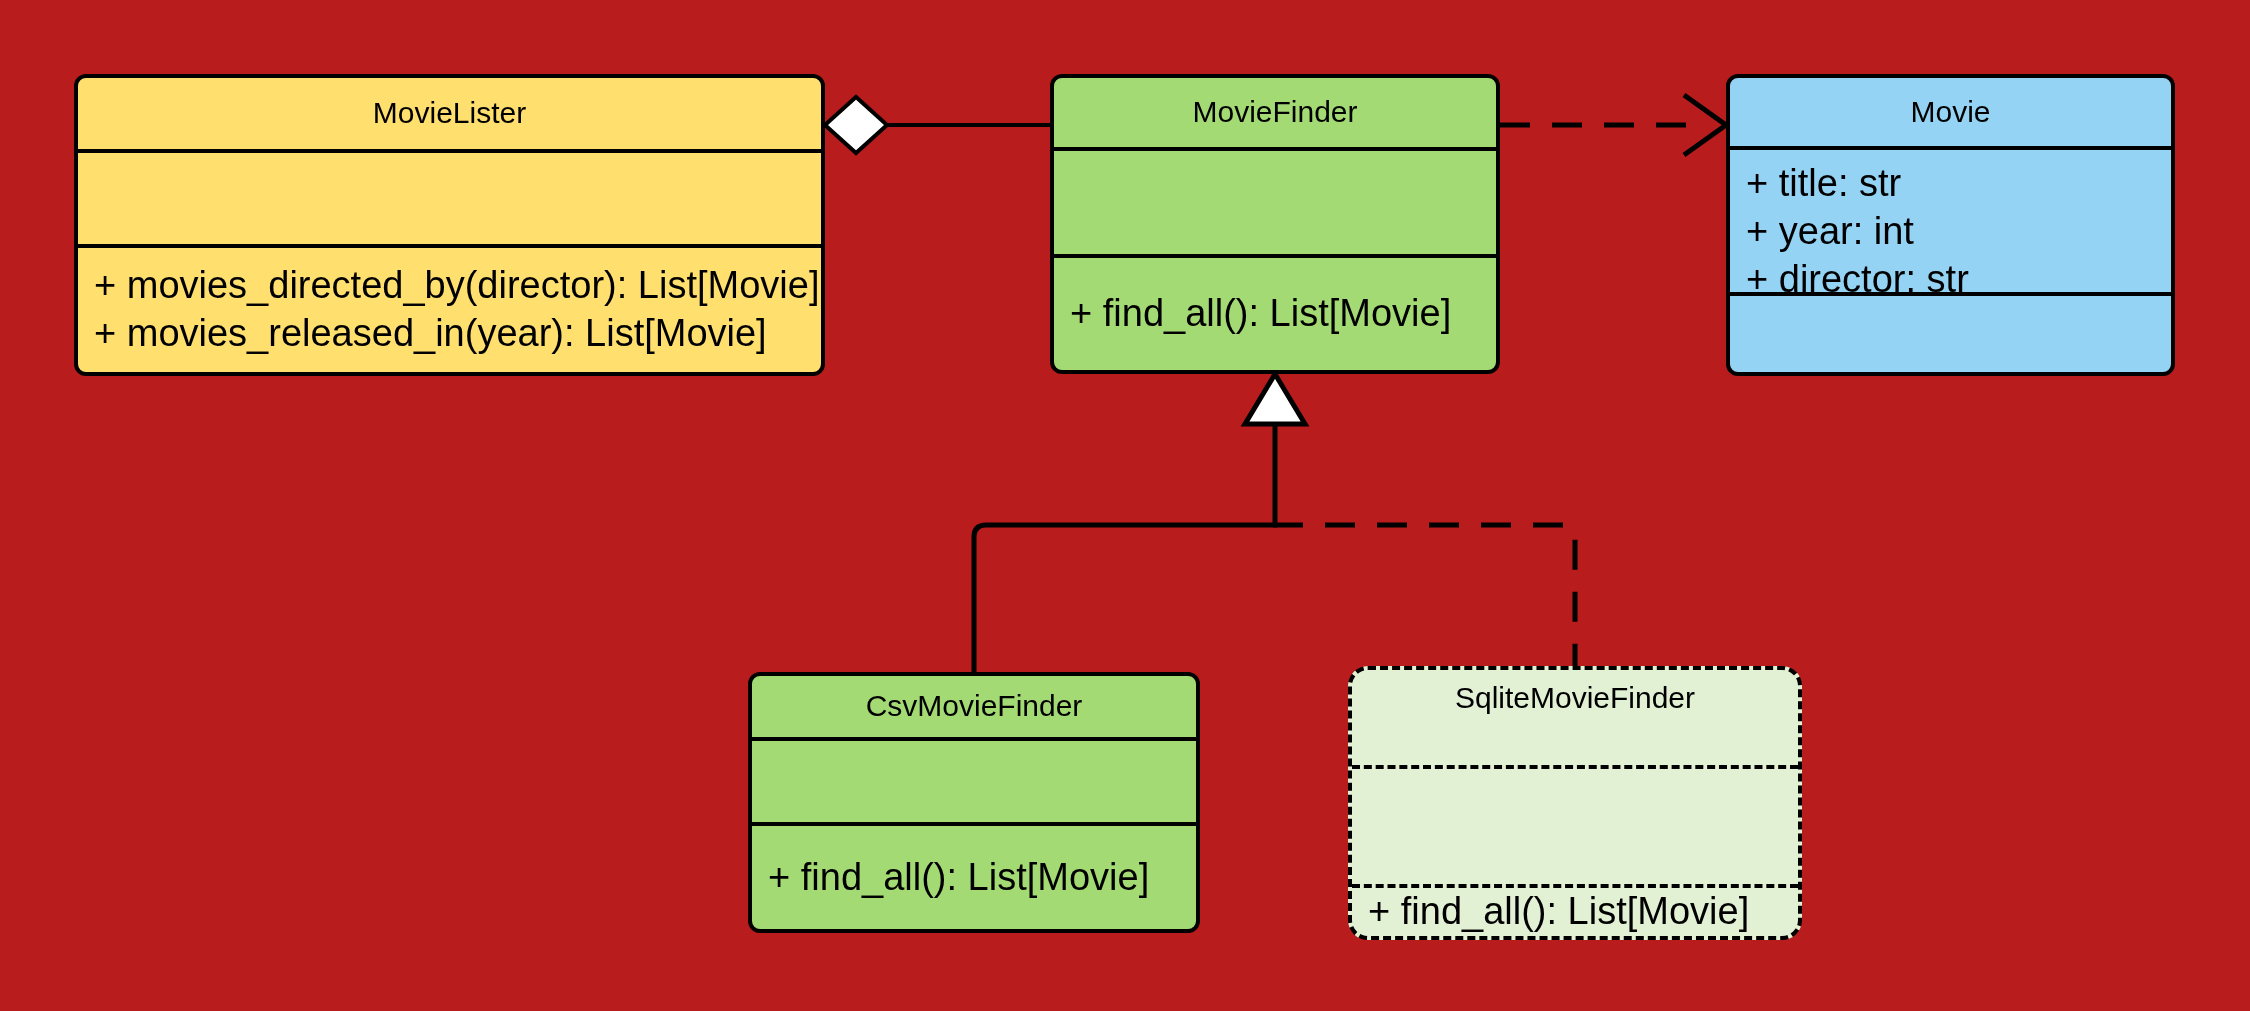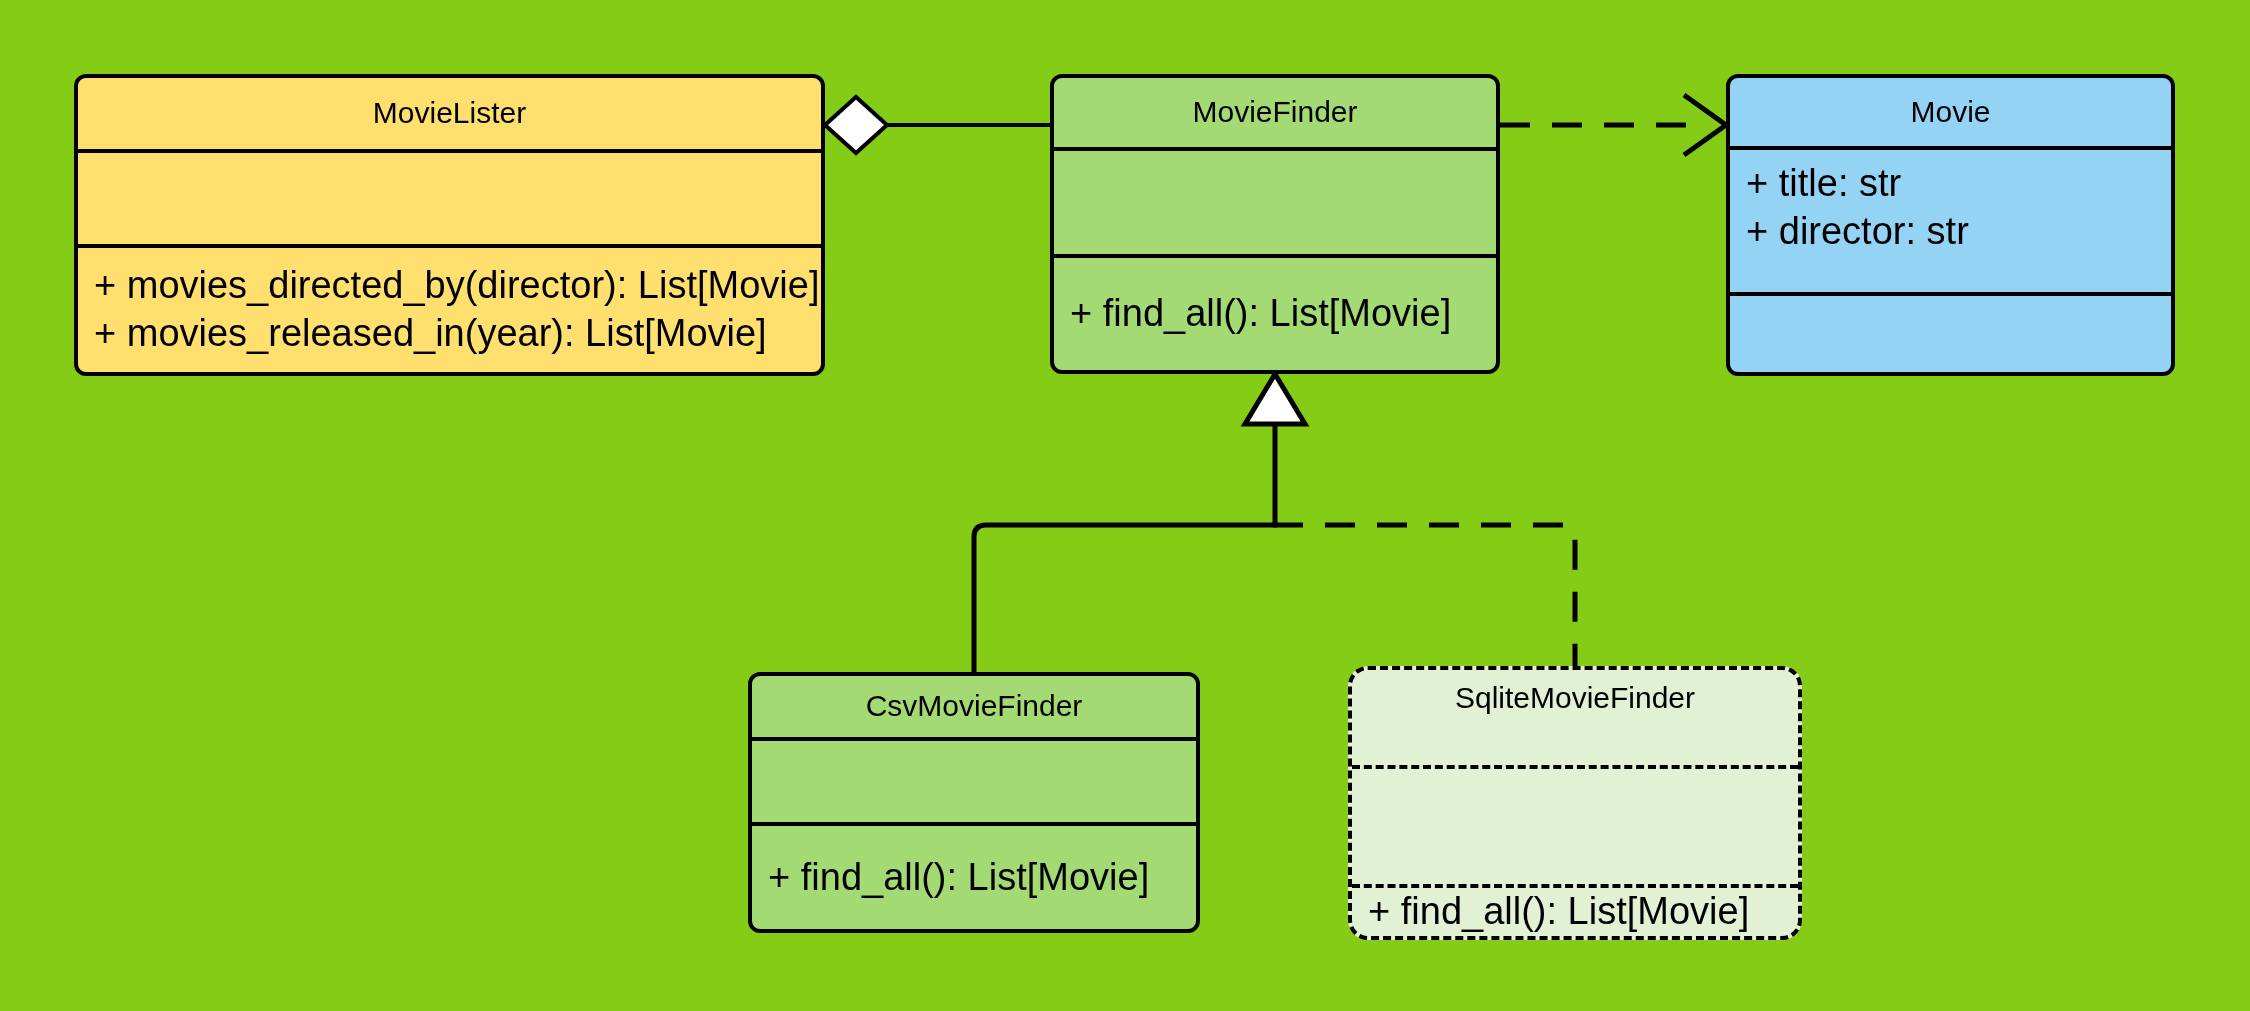--- a/index.html
+++ b/index.html
@@ -8,21 +8,21 @@
     padding: 0;
     background: #ffffff;
   }
   body {
     font-family: "Liberation Sans", sans-serif;
   }
   #canvas {
     position: relative;
     width: 2250px;
     height: 1011px;
-    background: #84cc16;
+    background: #b91c1c;
     overflow: hidden;
   }
   #edges {
     position: absolute;
     left: 0;
     top: 0;
     width: 2250px;
     height: 1011px;
     pointer-events: none;
   }
@@ -172,20 +172,21 @@
       <div class="member">+ find_all(): List[Movie]</div>
     </div>
   </div>
 
   <div class="uml-class fill-blue" id="class-movie">
     <div class="compartment c-title">
       <div class="class-name">Movie</div>
     </div>
     <div class="compartment c-attrs divider">
       <div class="member">+ title: str</div>
+      <div class="member">+ year: int</div>
       <div class="member">+ director: str</div>
     </div>
     <div class="compartment c-ops divider"></div>
   </div>
 
   <div class="uml-class fill-green" id="class-csvmoviefinder">
     <div class="compartment c-title">
       <div class="class-name">CsvMovieFinder</div>
     </div>
     <div class="compartment c-attrs divider"></div>

